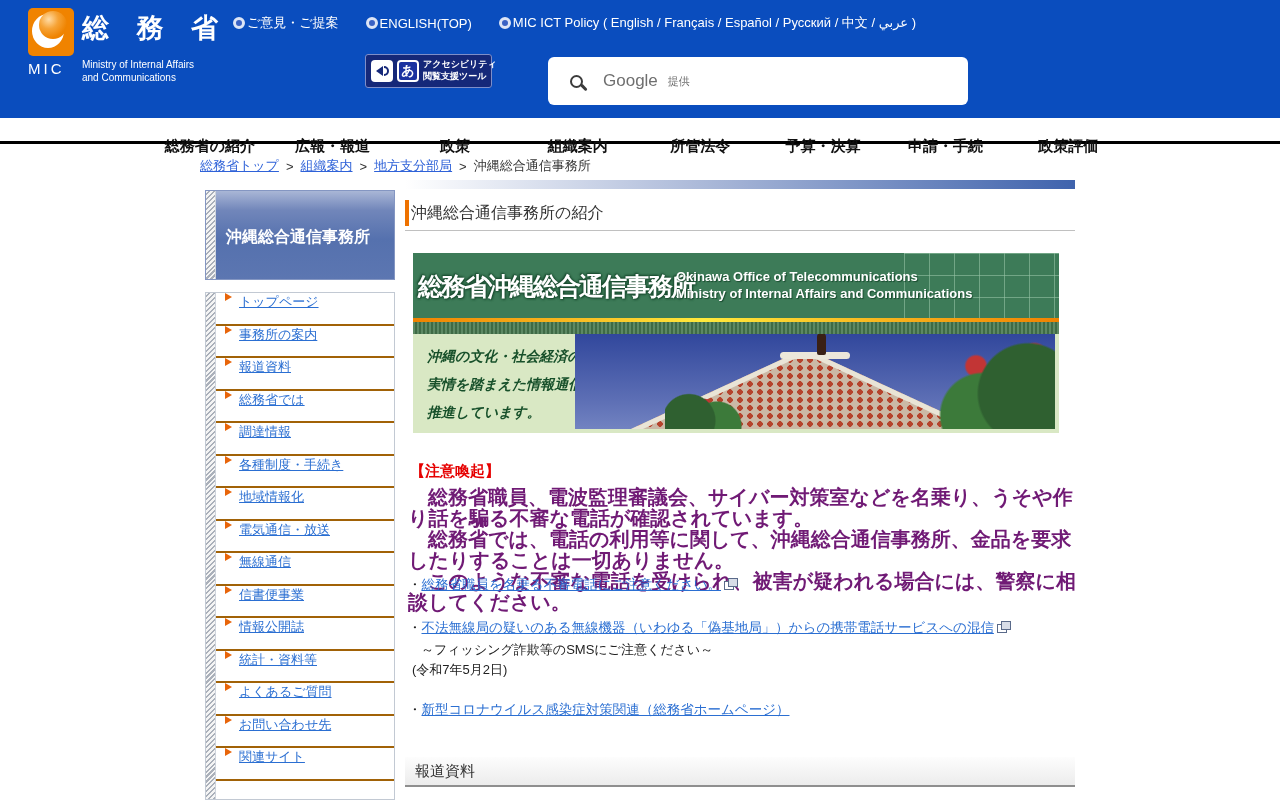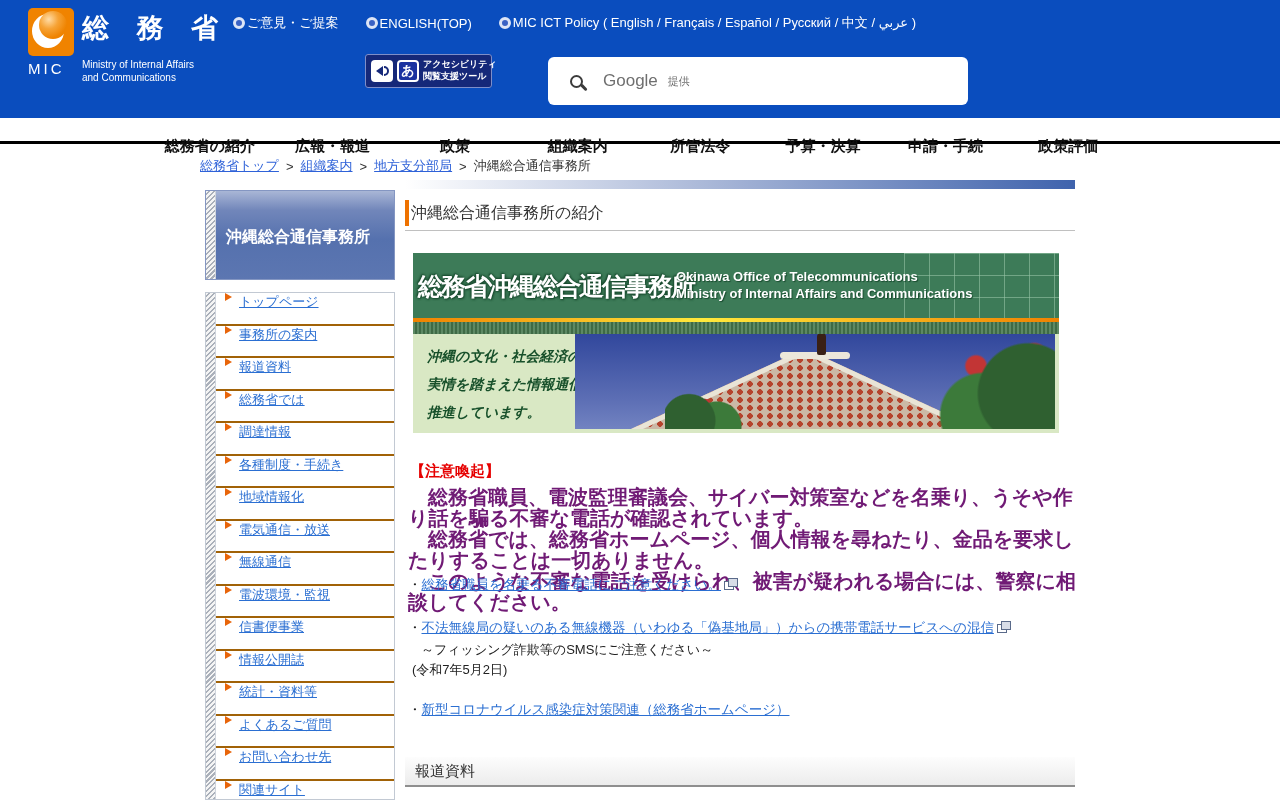--- a/index.html
+++ b/index.html
@@ -249,24 +249,20 @@
     <div class="sb-item">
       <span class="tri"></span>
       <a class="sb-link">電気通信・放送</a>
     </div>
     <div class="sb-item">
       <span class="tri"></span>
       <a class="sb-link">無線通信</a>
     </div>
     <div class="sb-item">
       <span class="tri"></span>
-      <a class="sb-link">電波環境・監視</a>
-    </div>
-    <div class="sb-item">
-      <span class="tri"></span>
       <a class="sb-link">信書便事業</a>
     </div>
     <div class="sb-item">
       <span class="tri"></span>
       <a class="sb-link">情報公開誌</a>
     </div>
     <div class="sb-item">
       <span class="tri"></span>
       <a class="sb-link">統計・資料等</a>
     </div>
@@ -316,21 +312,21 @@
       <div class="shisa"></div>
       <div class="bush bush-left"></div>
       <div class="bush bush-right"></div>
     </div>
   </div>
 </div>
 
 <div class="notice-heading">【注意喚起】</div>
 <div class="notice-text">
   <p>　総務省職員、電波監理審議会、サイバー対策室などを名乗り、うそや作り話を騙る不審な電話が確認されています。</p>
-  <p>　総務省では、総務省ホームページ、個人情報を尋ねたり、金品を要求したりすることは一切ありません。</p>
+  <p>　総務省では、電話の利用等に関して、沖縄総合通信事務所、金品を要求したりすることは一切ありません。</p>
   <p>　このような不審な電話を受けられ、被害が疑われる場合には、警察に相談してください。</p>
 </div>
 
 <div class="link-row" style="top:576px;">
   <span>・</span><a class="doc-link">総務省職員を名乗る不審電話にご注意ください。</a><span class="ext-icon"></span>
 </div>
 
 <div class="link-row" style="top:619px;">
   <span>・</span><a class="doc-link">不法無線局の疑いのある無線機器（いわゆる「偽基地局」）からの携帯電話サービスへの混信</a><span class="ext-icon"></span>
 </div>

